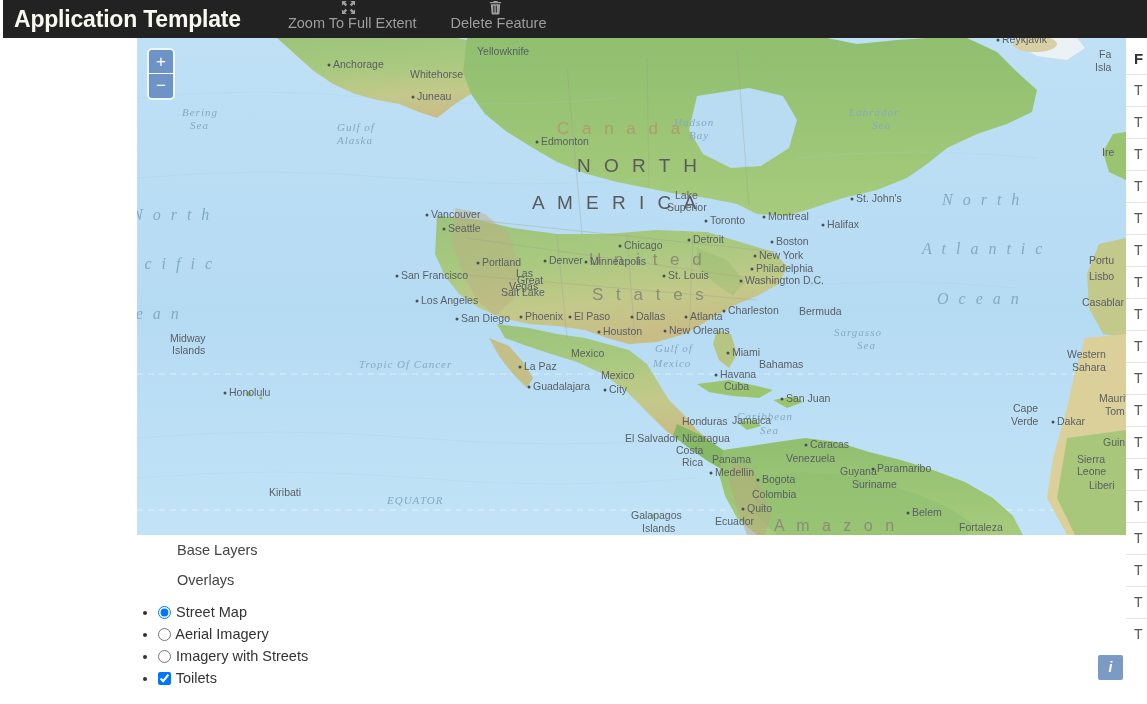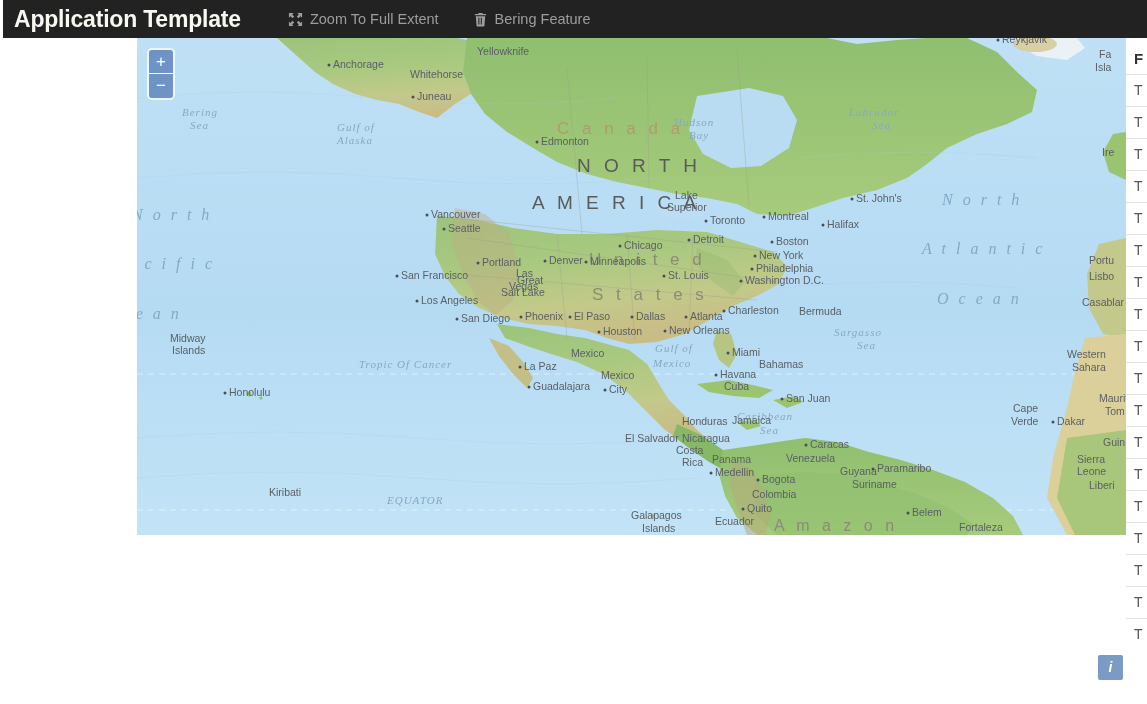--- a/index.html
+++ b/index.html
@@ -32,20 +32,21 @@
   }
   .nav-items { display: flex; align-items: center; margin-left: 20px; }
   .nav-link {
     color: #9d9d9d;
     font-size: 14.5px;
     display: flex; align-items: center;
     padding: 0 17px;
     height: 38px;
     cursor: pointer;
     white-space: nowrap;
+    flex-direction: column;
   }
   .nav-ico { width: 15px; height: 15px; margin-right: 7px; display:inline-block; flex:none; }
   .nav-ico svg { display:block; }
 
   
   .map-wrap {
     position: absolute;
     left: 137px; top: 38px;
     width: 989px; height: 497px;
     overflow: hidden;
@@ -161,21 +162,21 @@
         <span>Zoom To Full Extent</span>
       </div>
 
 
       <div class="nav-link">
         <span class="nav-ico">
           <svg viewBox="0 0 16 16" width="15" height="15">
             <path fill="#9d9d9d" d="M6 1h4l.6 1H14v1.4H2V2h3.4zM3 4.4h10l-.8 10.2c0 .5-.5.9-1 .9H4.8c-.5 0-1-.4-1-.9zM5.7 6v7.4h1.1V6zm2.6 0v7.4h1.1V6z"></path>
           </svg>
         </span>
-        <span>Bering Feature</span>
+        <span>Delete Feature</span>
       </div>
 
     </div>
   </div>
 
   <div class="map-wrap">
     <svg class="map-svg" viewBox="0 0 989 497">
       <defs>
         <linearGradient id="oceanGrad" x1="0" y1="0" x2="0" y2="1">
           <stop offset="0%" stop-color="#bfe0f5"></stop>
@@ -446,20 +447,42 @@
     </svg>
 
     <div class="zoom-ctrl">
       <span class="zoom-btn">+</span>
       <span class="zoom-btn">−</span>
     </div>
   </div>
 
   <div class="info-btn" style="position:absolute; right:24px; top:655px; bottom:auto;">i</div>
 
+  <div class="layer-panel">
+    <div class="layer-head">Base Layers</div>
+    <div class="layer-head">Overlays</div>
+    <ul class="layer-list">
+      <li>
+        <input type="radio" name="baselayer" checked="" style="">
+        <label>Street Map</label>
+      </li>
+      <li>
+        <input type="radio" name="baselayer" style="">
+        <label>Aerial Imagery</label>
+      </li>
+      <li>
+        <input type="radio" name="baselayer" style="">
+        <label>Imagery with Streets</label>
+      </li>
+      <li>
+        <input type="checkbox" checked="" style="">
+        <label>Toilets</label>
+      </li>
+    </ul>
+  </div>
 
   <div class="feature-panel">
     <div class="fp-title">F</div>
     <ul class="fp-list">
         <li class="fp-item">T</li>
         <li class="fp-item">T</li>
         <li class="fp-item">T</li>
         <li class="fp-item">T</li>
         <li class="fp-item">T</li>
         <li class="fp-item">T</li>

